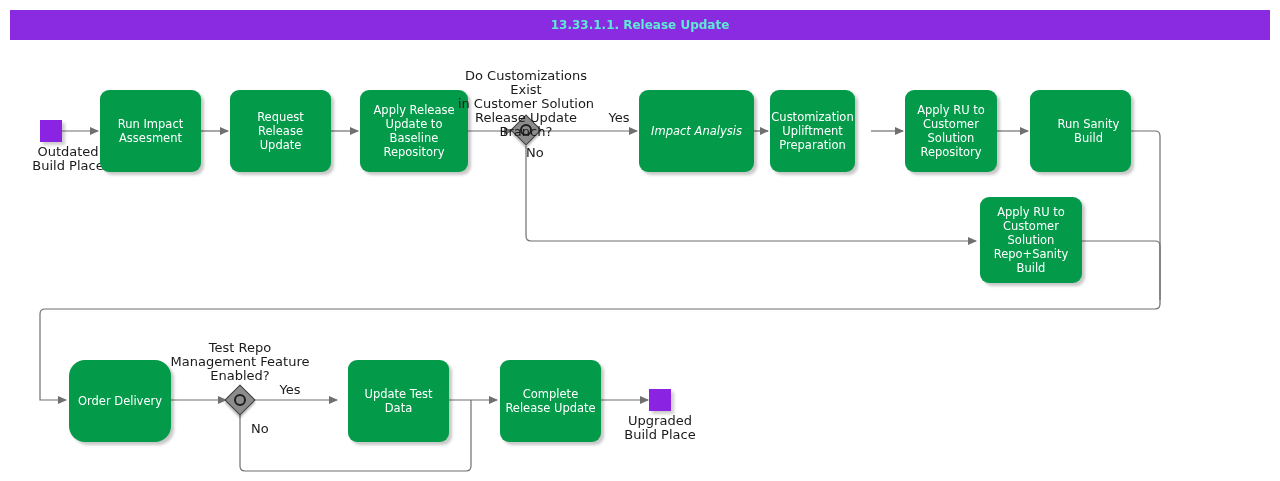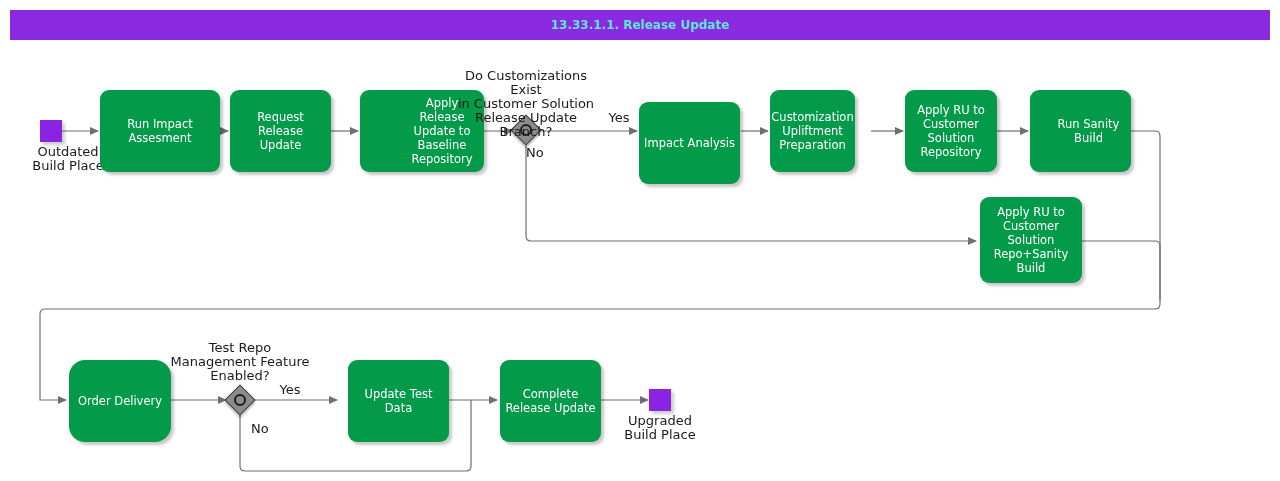--- a/index.html
+++ b/index.html
@@ -152,38 +152,38 @@
   </svg>
 
   <div class="event" style="left:40px; top:120px;"></div>
   <div class="label" style="left:24px; top:145px; width:88px;">Outdated
 Build Place</div>
 
   <div class="event" style="left:649px; top:389px;"></div>
   <div class="label" style="left:616px; top:414px; width:88px;">Upgraded
 Build Place</div>
 
-  <div class="node" style="left:100px; top:90px; width:120px; height:82px;">
+  <div class="node" style="left:100px; top:90px; width:101px; height:82px;">
     <span>Run Impact
 Assesment</span>
   </div>
 
   <div class="node" style="left:230px; top:90px; width:101px; height:82px;">
     <span>Request Release
 Update</span>
   </div>
 
-  <div class="node" style="left:360px; top:90px; width:124px; height:82px;padding-left:44px;">
+  <div class="node" style="left:360px; top:90px; width:108px; height:82px;">
     <span>Apply Release
 Update to
 Baseline
 Repository</span>
   </div>
 
-  <div class="node" style="left:639px; top:102px; width:101px; height:82px;">
+  <div class="node" style="left:639px; top:90px; width:115px; height:82px;font-style:italic;">
     <span>Impact Analysis</span>
   </div>
 
   <div class="node" style="left:770px; top:90px; width:85px; height:82px;">
     <span>Customization
 Upliftment
 Preparation</span>
   </div>
 
   <div class="node" style="left:905px; top:90px; width:92px; height:82px;">

